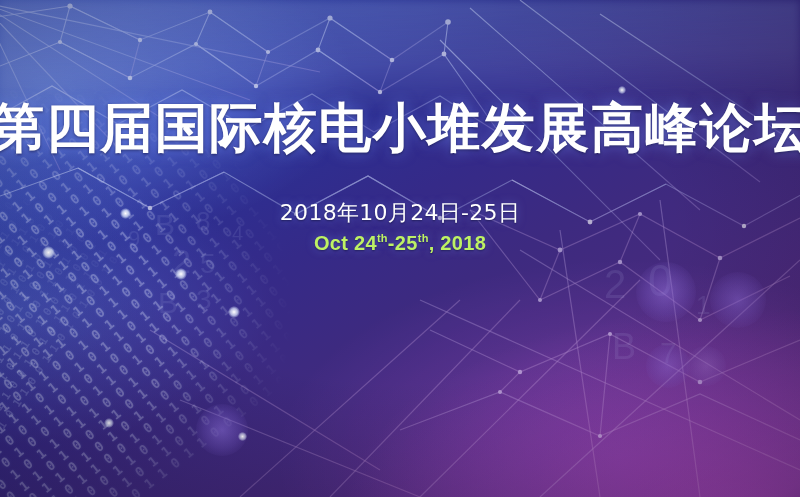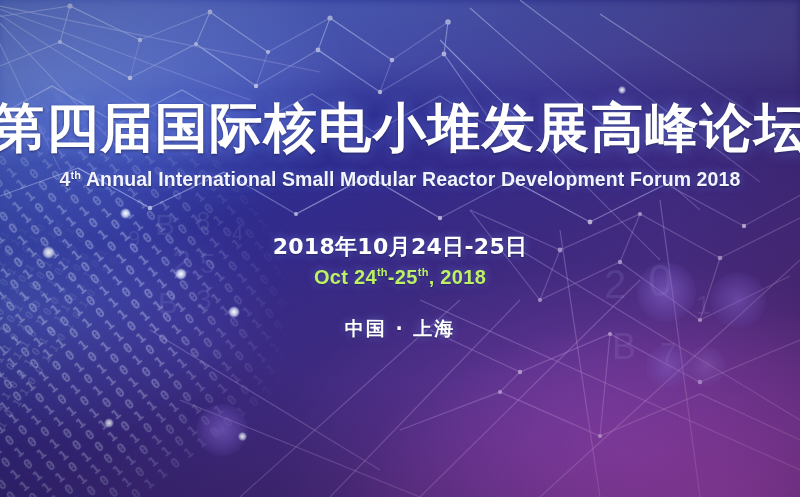--- a/index.html
+++ b/index.html
@@ -151,21 +151,21 @@
     line-height:24px;
     font-weight:700;
     color:#f2f4ff;
     letter-spacing:.1px;
     text-shadow:0 0 8px rgba(120,150,255,.5), 0 1px 2px rgba(10,6,40,.65);
     white-space:nowrap;
   }
   #title-en sup{font-size:11px;vertical-align:super;line-height:0;}
   #date-cn{
     margin-top:42px;
-    font-size:22px;line-height:28px;font-weight:700;color:#ffffff;
+    font-size:22px;line-height:28px;font-weight:400;color:#ffffff;
     font-family:"DejaVu Sans","Liberation Sans",sans-serif;
     letter-spacing:.3px;
     text-shadow:0 0 9px rgba(130,155,255,.5), 0 1px 2px rgba(10,6,40,.6);
   }
   #date-en{
     margin-top:3px;
     font-size:20px;line-height:26px;font-weight:700;color:#bef264;
     letter-spacing:.3px;
     text-shadow:0 0 9px rgba(130,155,255,.5), 0 1px 2px rgba(10,6,40,.6);
   }
@@ -339,23 +339,21 @@
     <div class="bokeh" style="left:618px;top:86px;width:8px;height:8px;background:radial-gradient(circle,#fff 0%,rgba(226,236,255,.6) 45%,rgba(185,202,245,0) 75%);"></div>
     <div class="bokeh" style="left:700px;top:118px;width:9px;height:9px;background:radial-gradient(circle,#fff 0%,rgba(226,236,255,.6) 45%,rgba(185,202,245,0) 75%);"></div>
   </div>
 
   <div class="layer" id="vignette"></div>
 
   <div id="content">
 
     <div id="title-cn">第四届国际核电小堆发展高峰论坛</div>
 
-    <div id="title-en"><span>4</span><sup>th</sup><span> Annual International Small Modular Reactor Development Forum 2018</span></div>
 
     <div id="date-cn">2018年10月24日-25日</div>
 
     <div id="date-en"><span>Oct 24</span><sup>th</sup><span>-25</span><sup>th</sup><span>, 2018</span></div>
 
-    <div id="loc-cn">中国 · 上海</div>
 
 
   </div>
 </div>
 
 </body></html>

